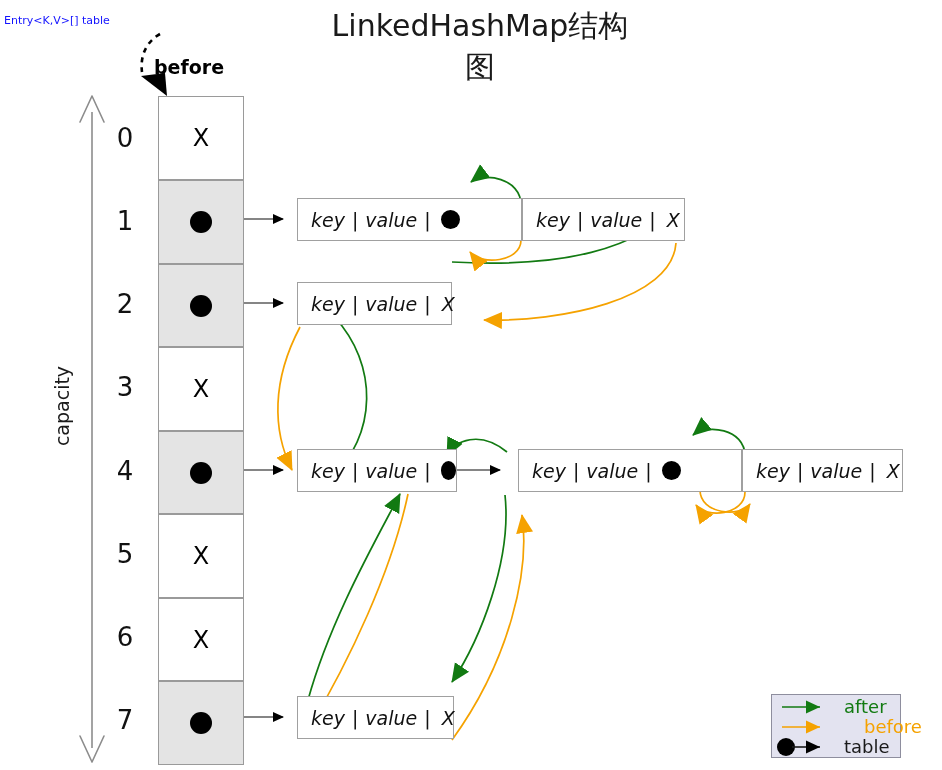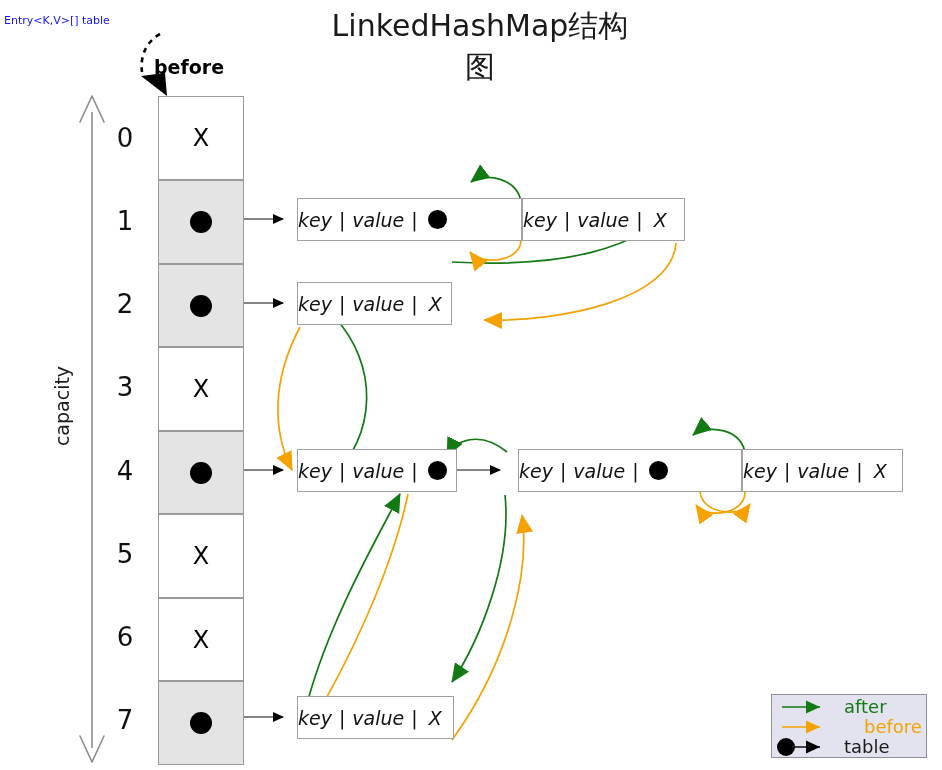--- a/index.html
+++ b/index.html
@@ -23,29 +23,29 @@
                border:1px solid #9a9a9a;display:flex;align-items:center;
                justify-content:center;font-size:24px;color:#000;}
   .bucket-cell.filled{background:#e4e4e4;}
   .bucket-cell.empty{background:#ffffff;}
   .bucket-index{position:absolute;left:110px;width:30px;text-align:center;
                 font-size:26px;color:#111;}
   .dot{width:22px;height:22px;border-radius:50%;background:#000;display:block;}
 
   .entry{position:absolute;height:43px;box-sizing:border-box;
          border:1px solid #a0a0a0;background:#ffffff;display:flex;
-         align-items:center;
+         align-items:center;padding-left:13px;
          font-style:italic;font-size:19px;color:#111;white-space:nowrap;}
   .entry .sep{font-style:normal;padding:0 7px;color:#111;}
   .entry .kv{font-style:italic;}
   .entry .tail-x{font-style:italic;padding-left:4px;}
   .entry .tail-dot{width:19px;height:19px;border-radius:50%;background:#000;
                    display:inline-block;margin-left:3px;vertical-align:middle;}
 
-  .legend{position:absolute;left:771px;top:694px;width:156px;height:64px;
+  .legend{position:absolute;left:771px;top:694px;width:130px;height:64px;
           background:#e3e3f0;border:1px solid #8e8e9e;box-sizing:border-box;}
   .legend-row{position:absolute;left:0;height:21px;width:130px;
               display:flex;align-items:center;font-size:18px;}
   .legend-text{position:absolute;left:72px;}
   .lg-after{color:#127a12;}
   .lg-before{color:#f5a200;margin-left:20px;}
   .lg-next{color:#1a1a1a;}
 </style>
 </head>
 <body>

